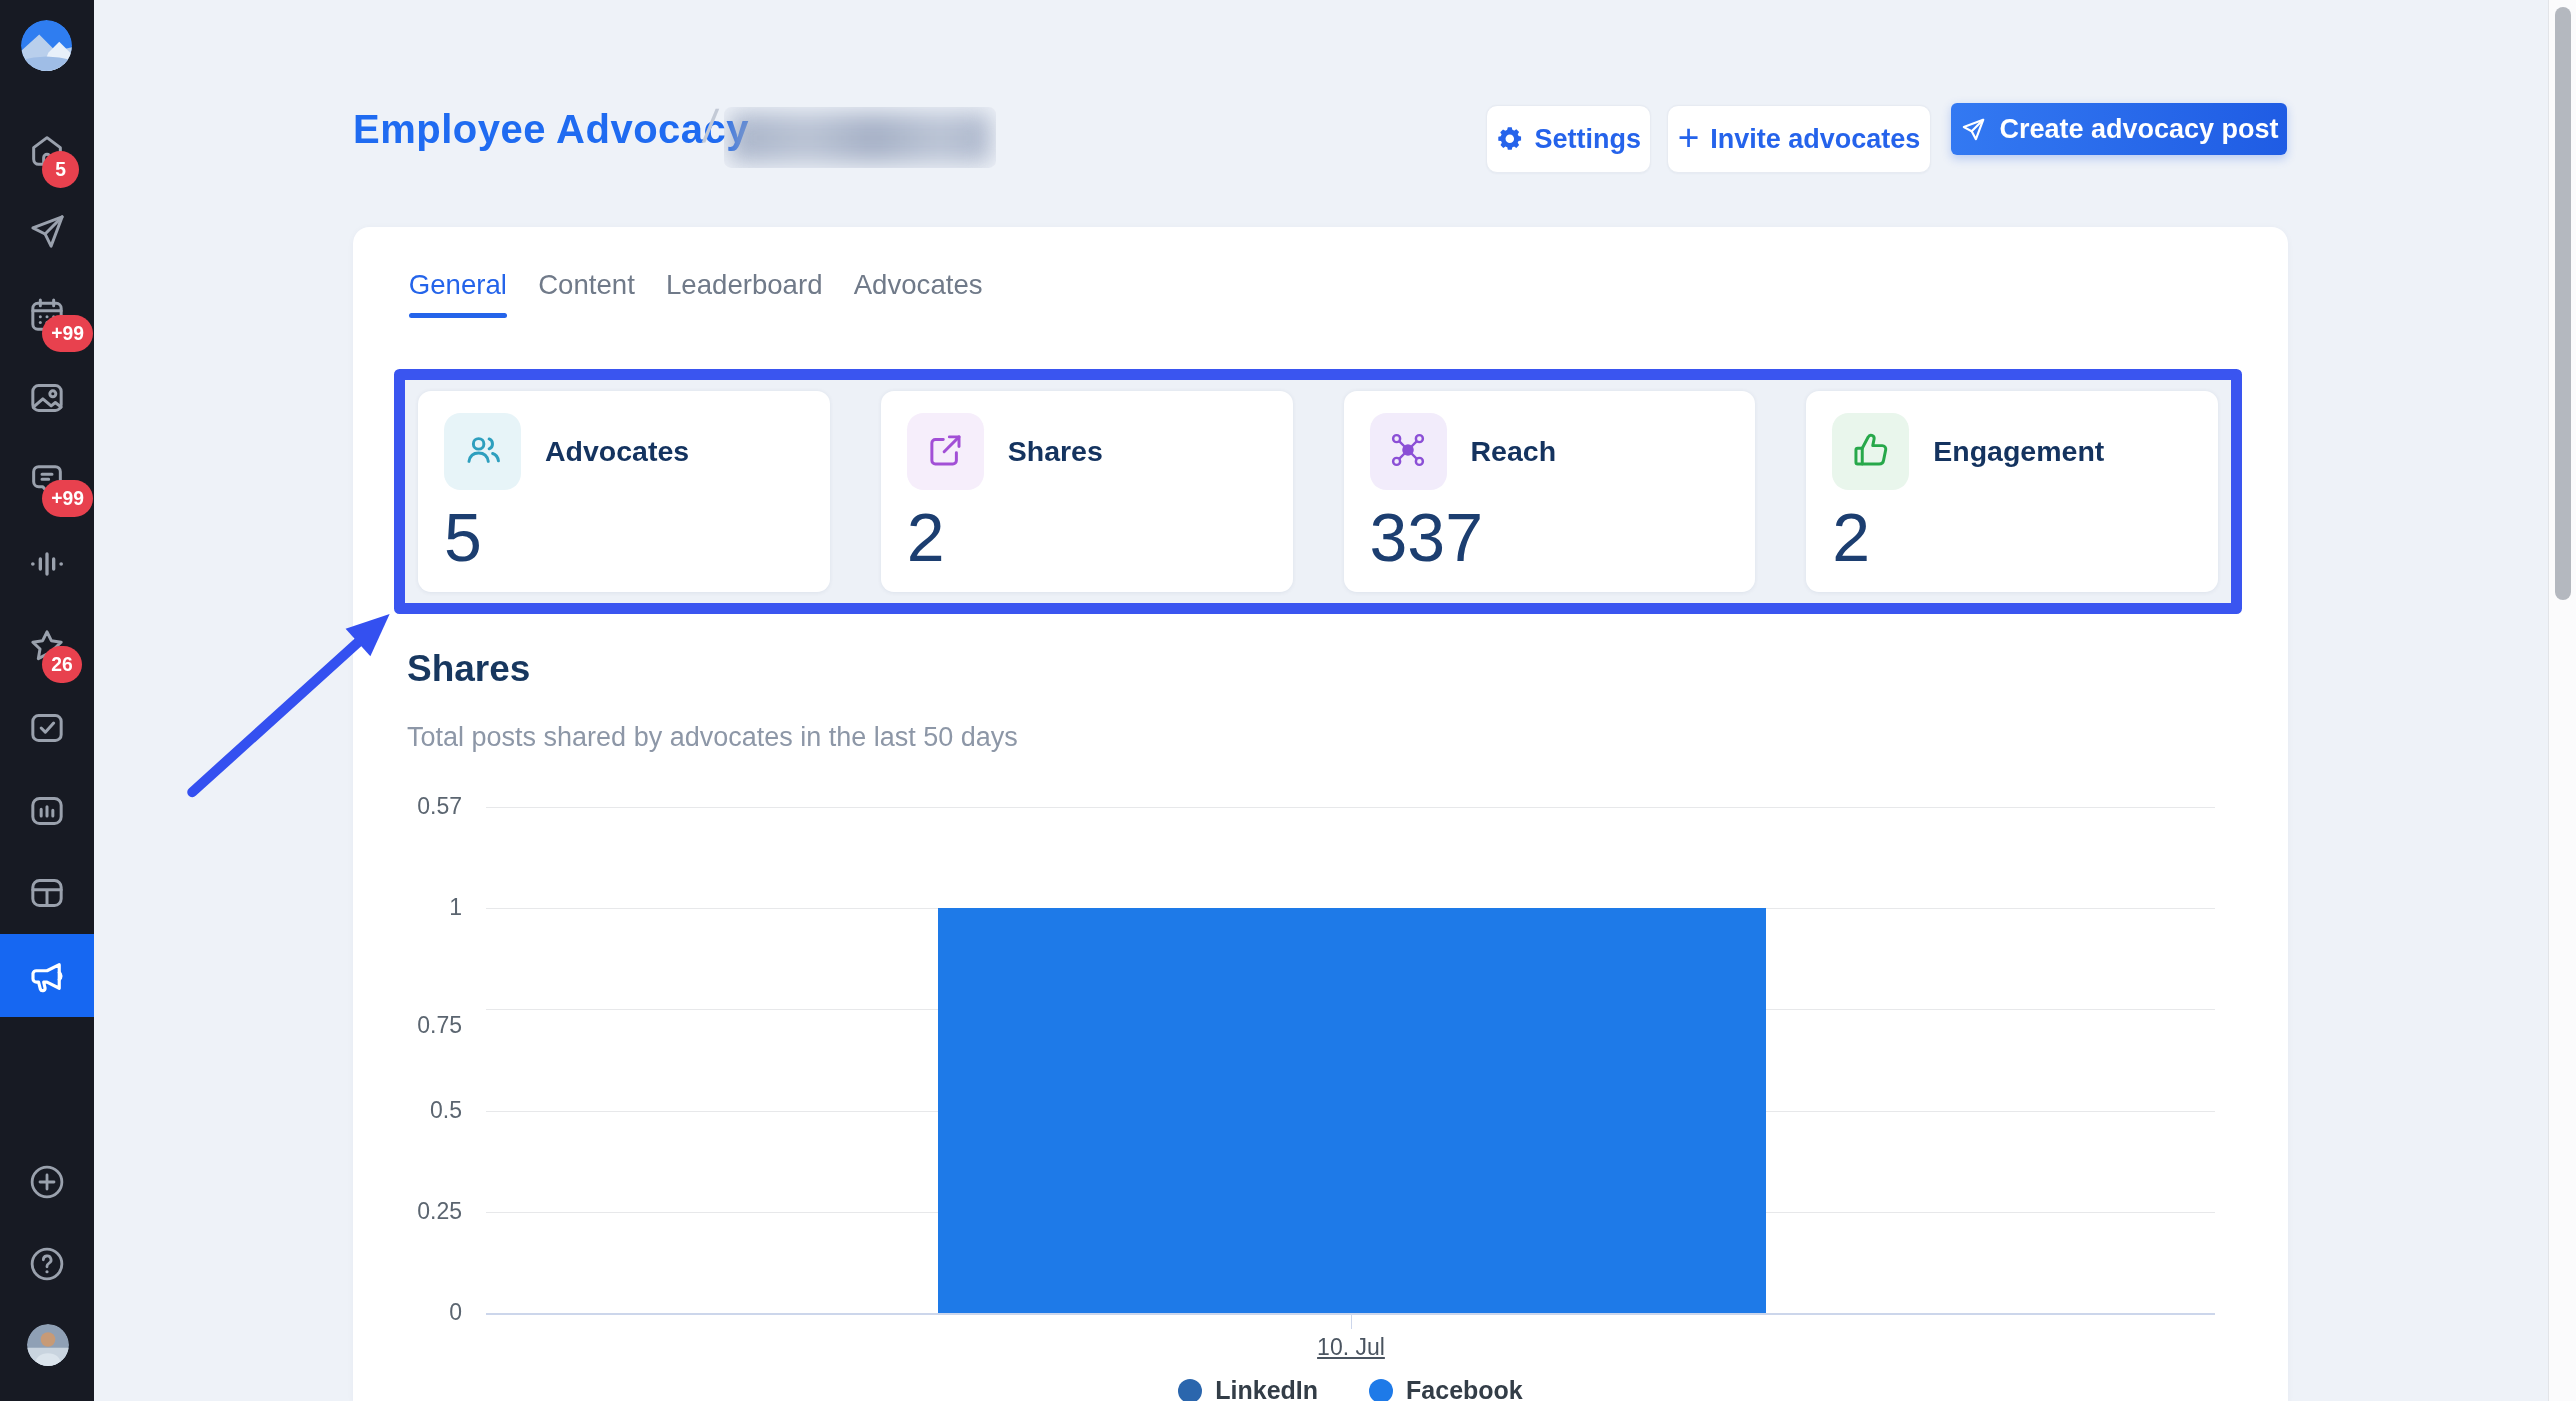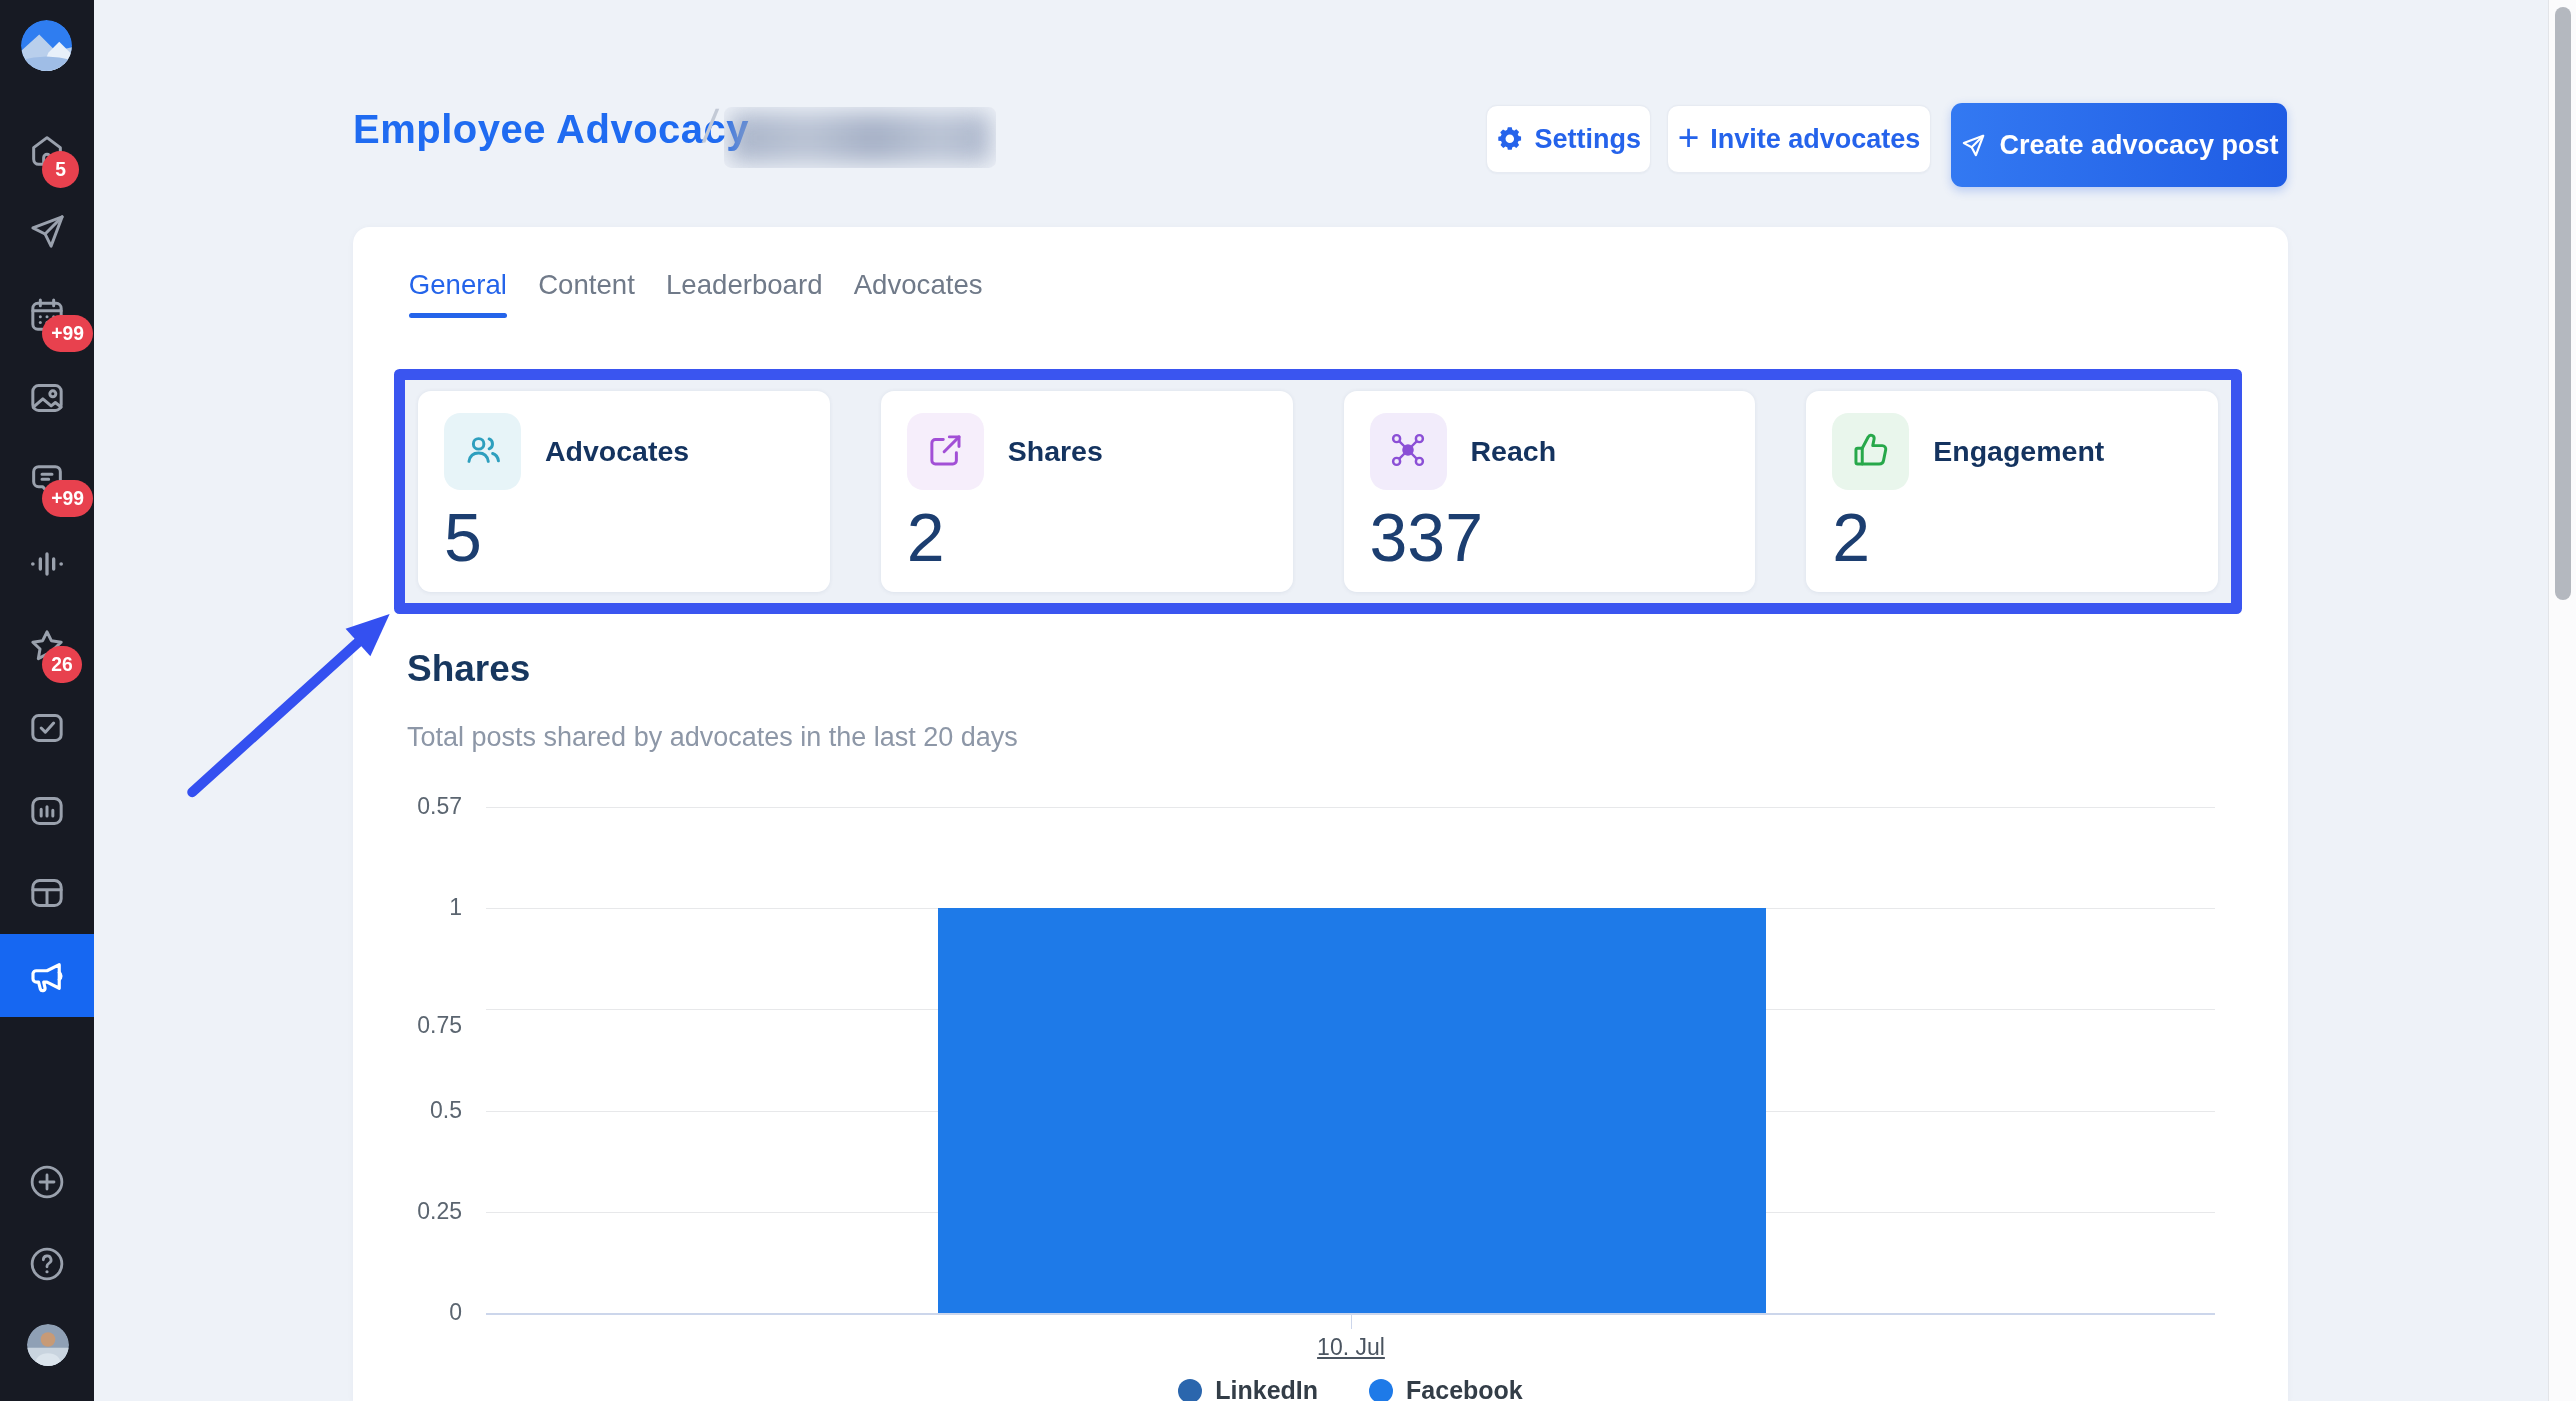--- a/index.html
+++ b/index.html
@@ -23,22 +23,22 @@
   .title-sep { position:absolute; left:704px; top:99px; font-size:46px; font-weight:300; color:#c3cad6; transform:skewX(-8deg); }
   .blur-name { position:absolute; left:724px; top:107px; width:272px; height:61px; border-radius:7.3px; overflow:hidden; }
   .blur-name .smear { position:absolute; inset:5.5px; background:linear-gradient(90deg,#93a0ba 0%,#a9b4c9 30%,#8e9bb6 55%,#aab5ca 80%,#97a3bd 100%);
                       filter:blur(11px); opacity:.75; border-radius:7.3px; }
 
   .btn { position:absolute; top:105px; height:68px; display:flex; align-items:center; justify-content:center;
          gap:11px; border-radius:11px; font-size:27px; font-weight:600; cursor:pointer; }
   .btn-light { background:#ffffff; border:0.9px solid #e7ebf2; color:#2563eb; box-shadow:0 0.9px 1.8px rgba(30,50,90,.04); }
   .btn-settings { left:1486px; width:165px; }
   .btn-invite { left:1667px; width:264px; }
-  .btn-create { left:1951px; width:336px; height:84px; top:103px; color:#ffffff;
-                background:linear-gradient(90deg,#3379f2,#1f5ce4); box-shadow:0 3.7px 9.2px rgba(31,92,228,.25); }
+  .btn-create { left:1951px; width:336px; height:52px; top:103px; color:#ffffff;
+                background:linear-gradient(90deg,#3379f2,#1f5ce4); box-shadow:0 3.7px 9.2px rgba(31,92,228,.25);border-radius:6px; }
   .plus-glyph { font-size:37px; font-weight:500; line-height:1; margin-top:-3.7px; }
 
   
   .panel { position:absolute; left:353px; top:227px; width:1935px; height:1175px; background:#ffffff;
            border-radius:16.5px 16.5px 0 0; box-shadow:0 1.8px 7.3px rgba(20,40,90,.04); }
 
   
   .tabs { position:absolute; left:407px; top:269px; display:flex; gap:27.6px; z-index:2; }
   .tab { font-size:27.6px; font-weight:500; color:#707a89; padding:0 1.8px; cursor:pointer;text-align:right; }
   .tab.active { color:#2464ea; }
@@ -323,21 +323,21 @@
       <div class="stat-value">2</div>
     </div>
   </div>
 
   <svg class="anno-arrow" width="294" height="257" viewBox="0 0 320 280">
     <line x1="59" y1="242" x2="246" y2="73" stroke="#3450f0" stroke-width="11" stroke-linecap="round"></line>
     <polygon points="274,48 253,94 226,64" fill="#3450f0"></polygon>
   </svg>
 
   <div class="section-title">Shares</div>
-  <div class="section-sub">Total posts shared by advocates in the last 20 days</div>
+  <div class="section-sub">Total posts shared by advocates in the last 50 days</div>
 
   <div class="chart">
     <div class="gridline" style="top:16.5px"></div>
     <div class="gridline" style="top:118px"></div>
     <div class="gridline" style="top:219px"></div>
     <div class="gridline" style="top:321px"></div>
     <div class="gridline" style="top:422px"></div>
     <div class="gridline zero" style="top:523px"></div>
 
     <div class="ytick" style="top:2.8px">0.57</div>

